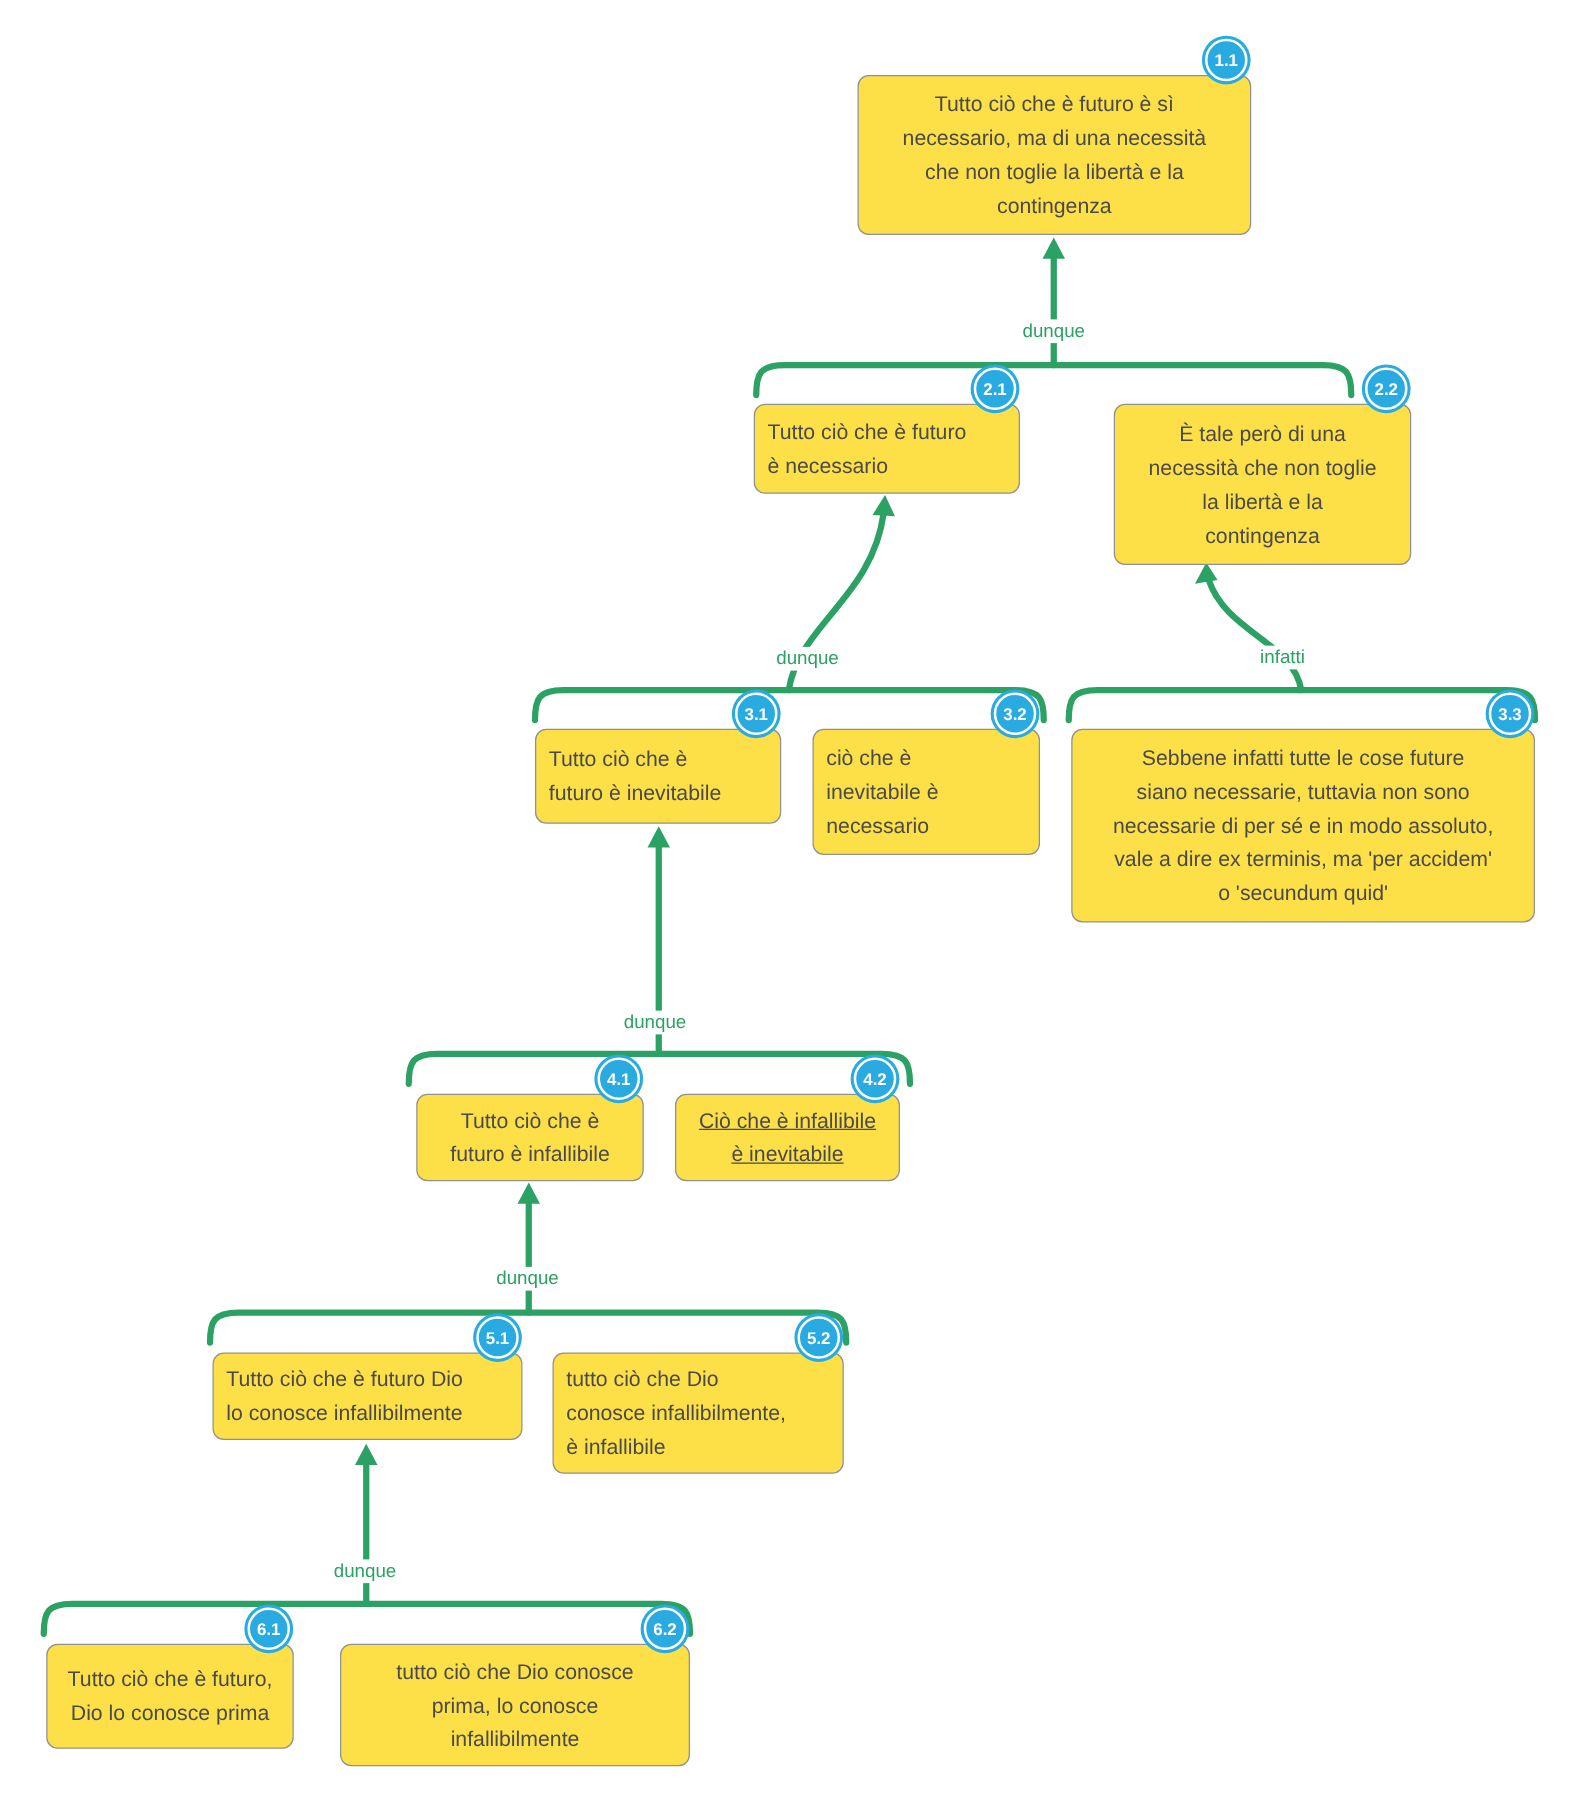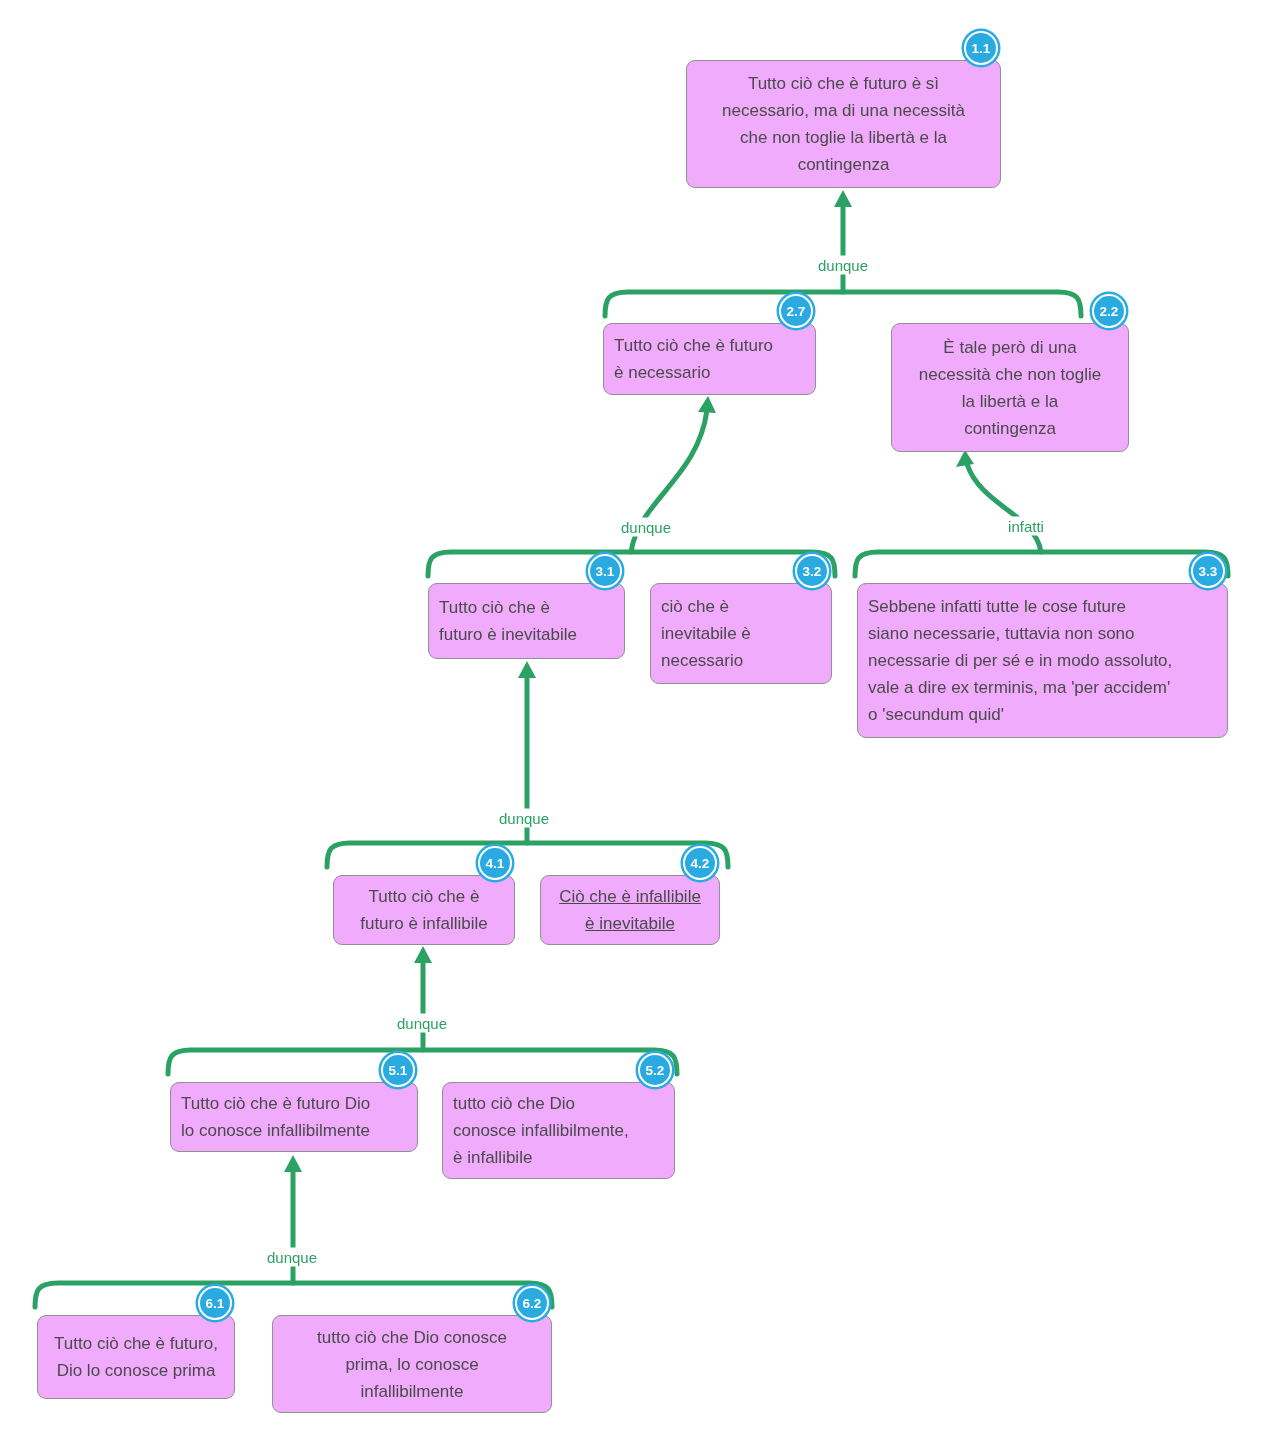--- a/index.html
+++ b/index.html
@@ -16,21 +16,21 @@
     background:var(--bg);
     font-family:"Liberation Sans", sans-serif;
     overflow:hidden;
   }
   #edges{position:absolute;left:0;top:0;}
   #edges path, #edges line{stroke:var(--green);stroke-width:5;fill:none;stroke-linecap:round;}
   #edges polygon{fill:var(--green);stroke:none;}
   .node{
     position:absolute;
     box-sizing:border-box;
-    background:#f0abfc;
+    background:#fde047;
     border:1.6px solid var(--box-border);
     border-radius:9px;
     color:var(--ink);
     font-size:17px;
     line-height:27px;
     padding:6px 10px;
     white-space:pre;
     display:flex;
     flex-direction:column;
     justify-content:center;
@@ -102,21 +102,21 @@
   <span class="edge-label" style="left:292px;top:1257px;">dunque</span>
 
   <div class="node ta-c" style="left:686px;top:60px;width:315px;height:128px;">
     <span class="badge">1.1</span><span>Tutto ciò che è futuro è sì
 necessario, ma di una necessità
 che non toglie la libertà e la
 contingenza</span>
   </div>
 
   <div class="node ta-l" style="left:603px;top:323px;width:213px;height:72px;">
-    <span class="badge">2.7</span><span>Tutto ciò che è futuro
+    <span class="badge">2.1</span><span>Tutto ciò che è futuro
 è necessario</span>
   </div>
 
   <div class="node ta-c" style="left:843px;top:323px;width:238px;height:129px;margin-left:48px;">
     <span class="badge">2.2</span><span>È tale però di una
 necessità che non toglie
 la libertà e la
 contingenza</span>
   </div>
 
@@ -124,21 +124,21 @@
     <span class="badge">3.1</span><span>Tutto ciò che è
 futuro è inevitabile</span>
   </div>
 
   <div class="node ta-l" style="left:650px;top:583px;width:182px;height:101px;">
     <span class="badge">3.2</span><span>ciò che è
 inevitabile è
 necessario</span>
   </div>
 
-  <div class="node ta-l" style="left:857px;top:583px;width:371px;height:155px;">
+  <div class="node ta-l" style="left:857px;top:583px;width:371px;height:155px;text-align:center;">
     <span class="badge">3.3</span><span>Sebbene infatti tutte le cose future
 siano necessarie, tuttavia non sono
 necessarie di per sé e in modo assoluto,
 vale a dire ex terminis, ma 'per accidem'
 o 'secundum quid'</span>
   </div>
 
   <div class="node ta-c" style="left:333px;top:875px;width:182px;height:70px;">
     <span class="badge">4.1</span><span>Tutto ciò che è
 futuro è infallibile</span>

